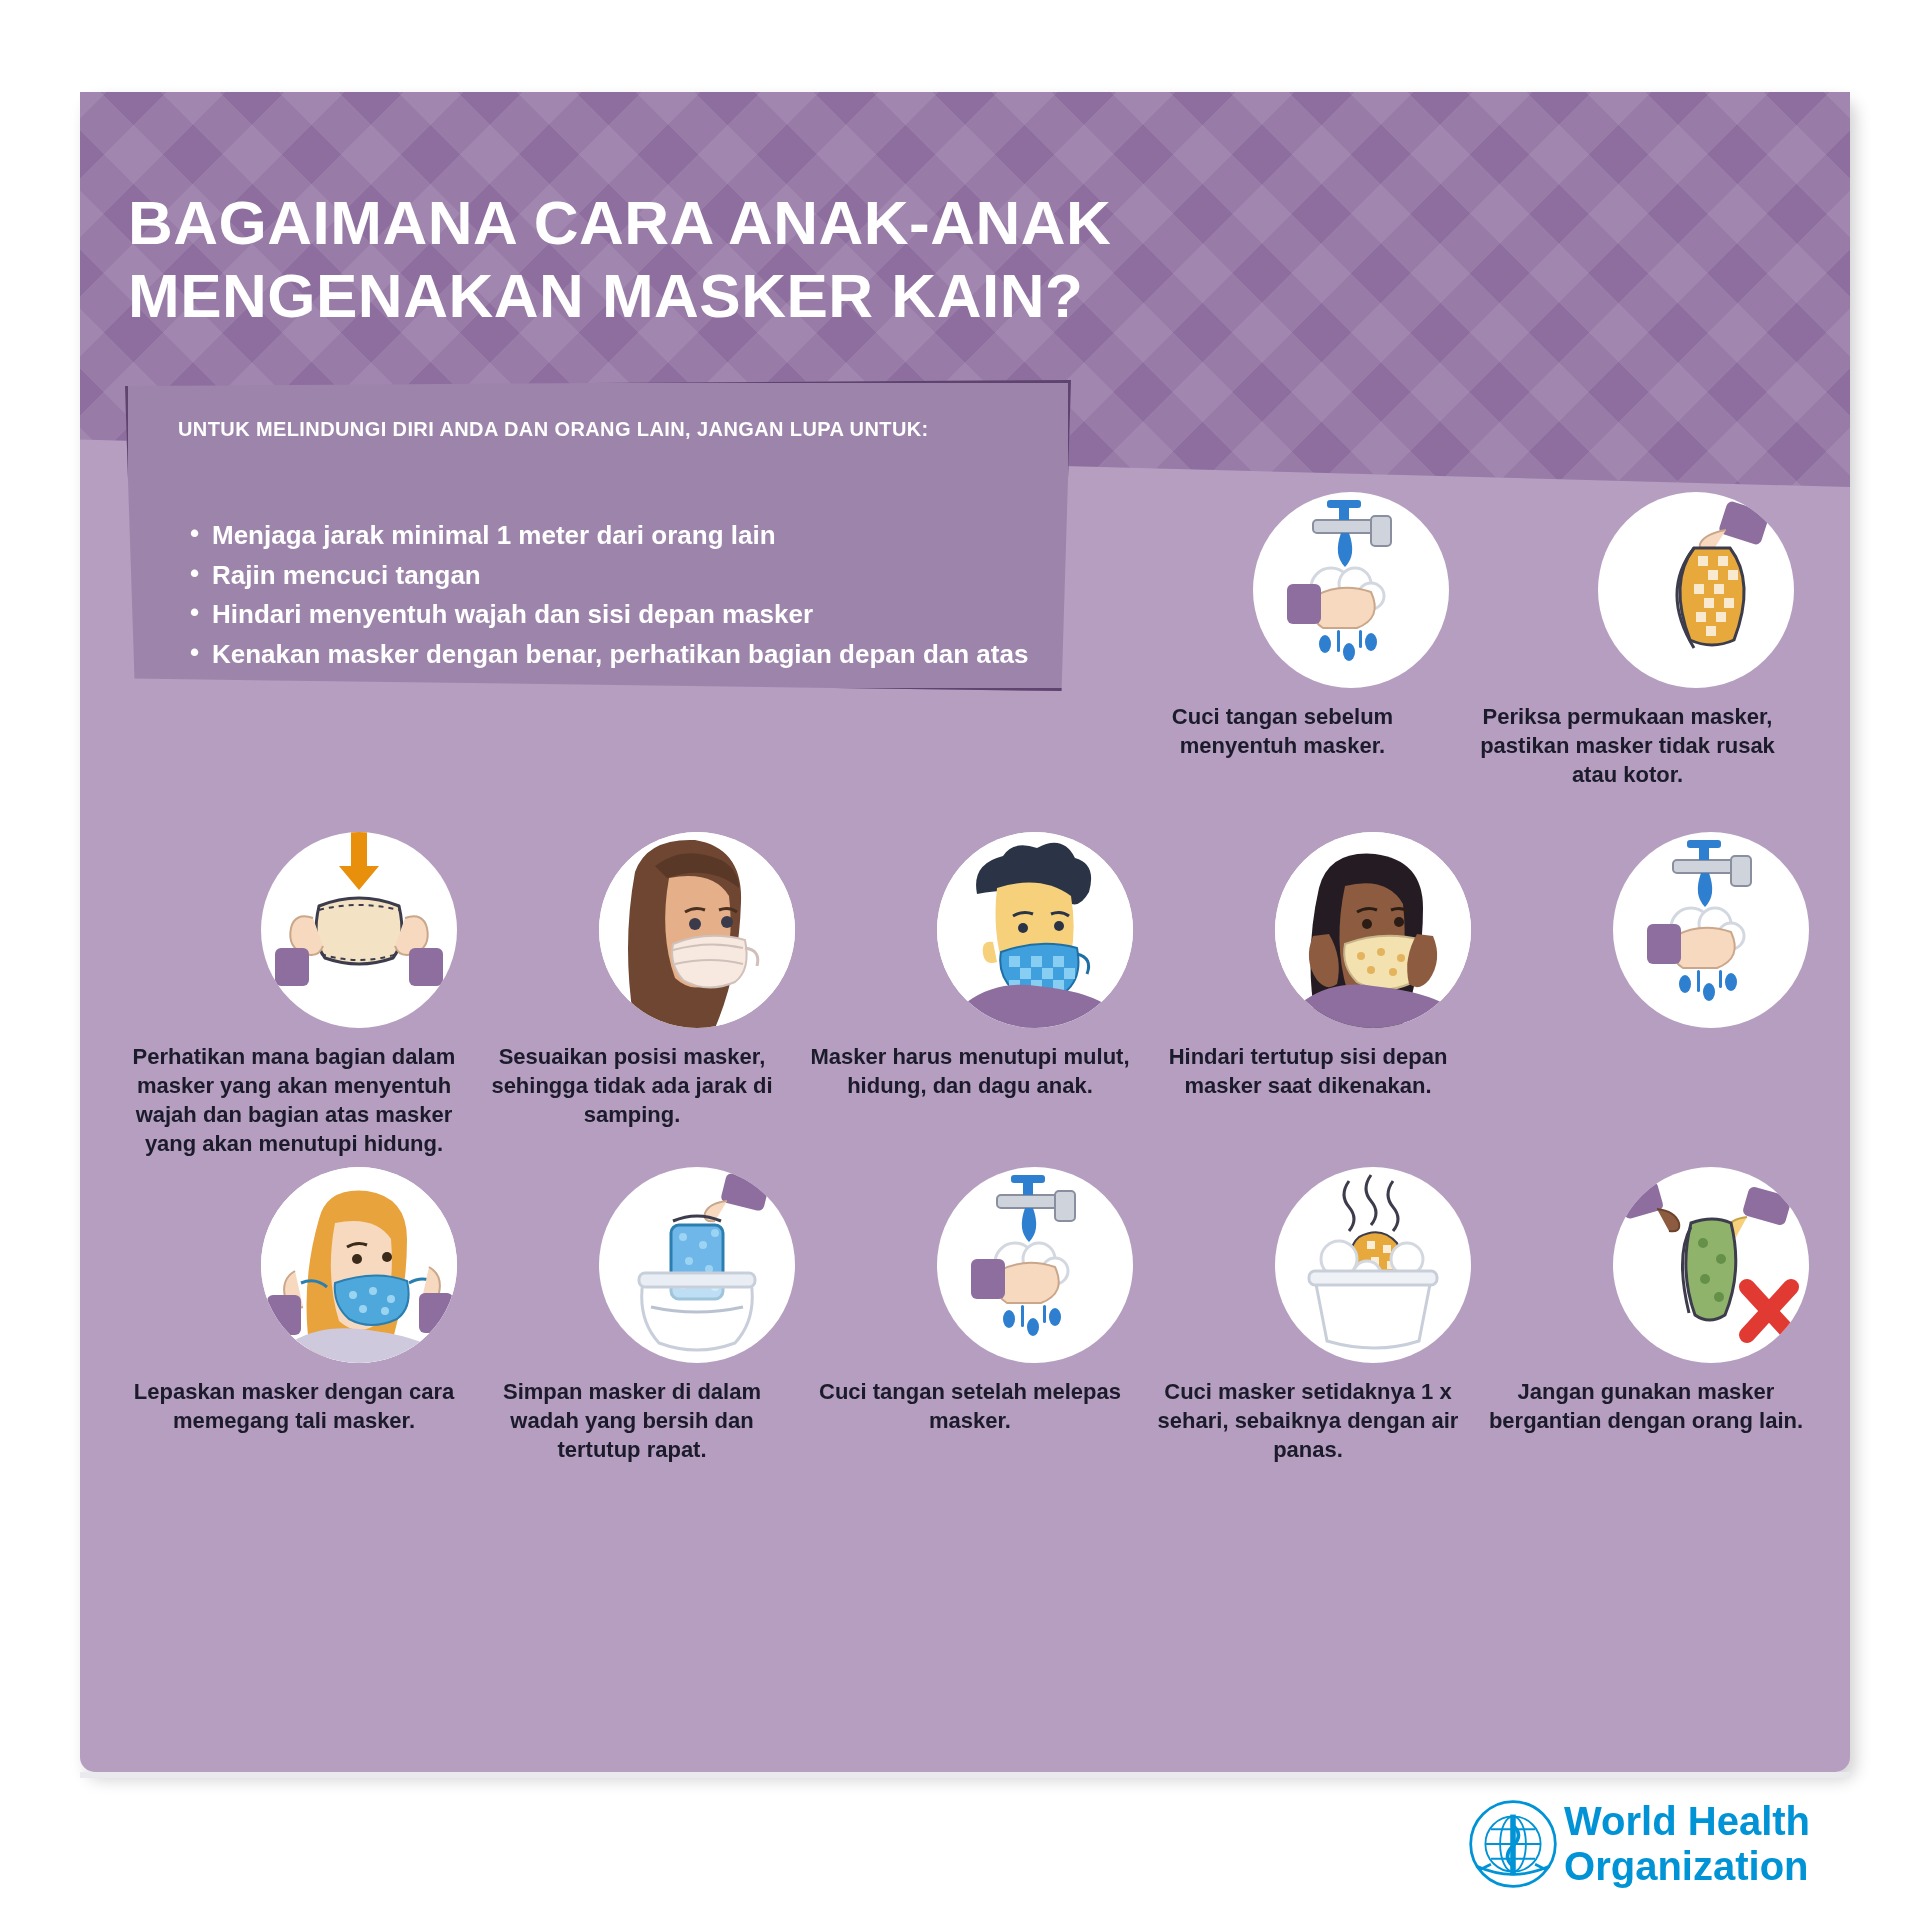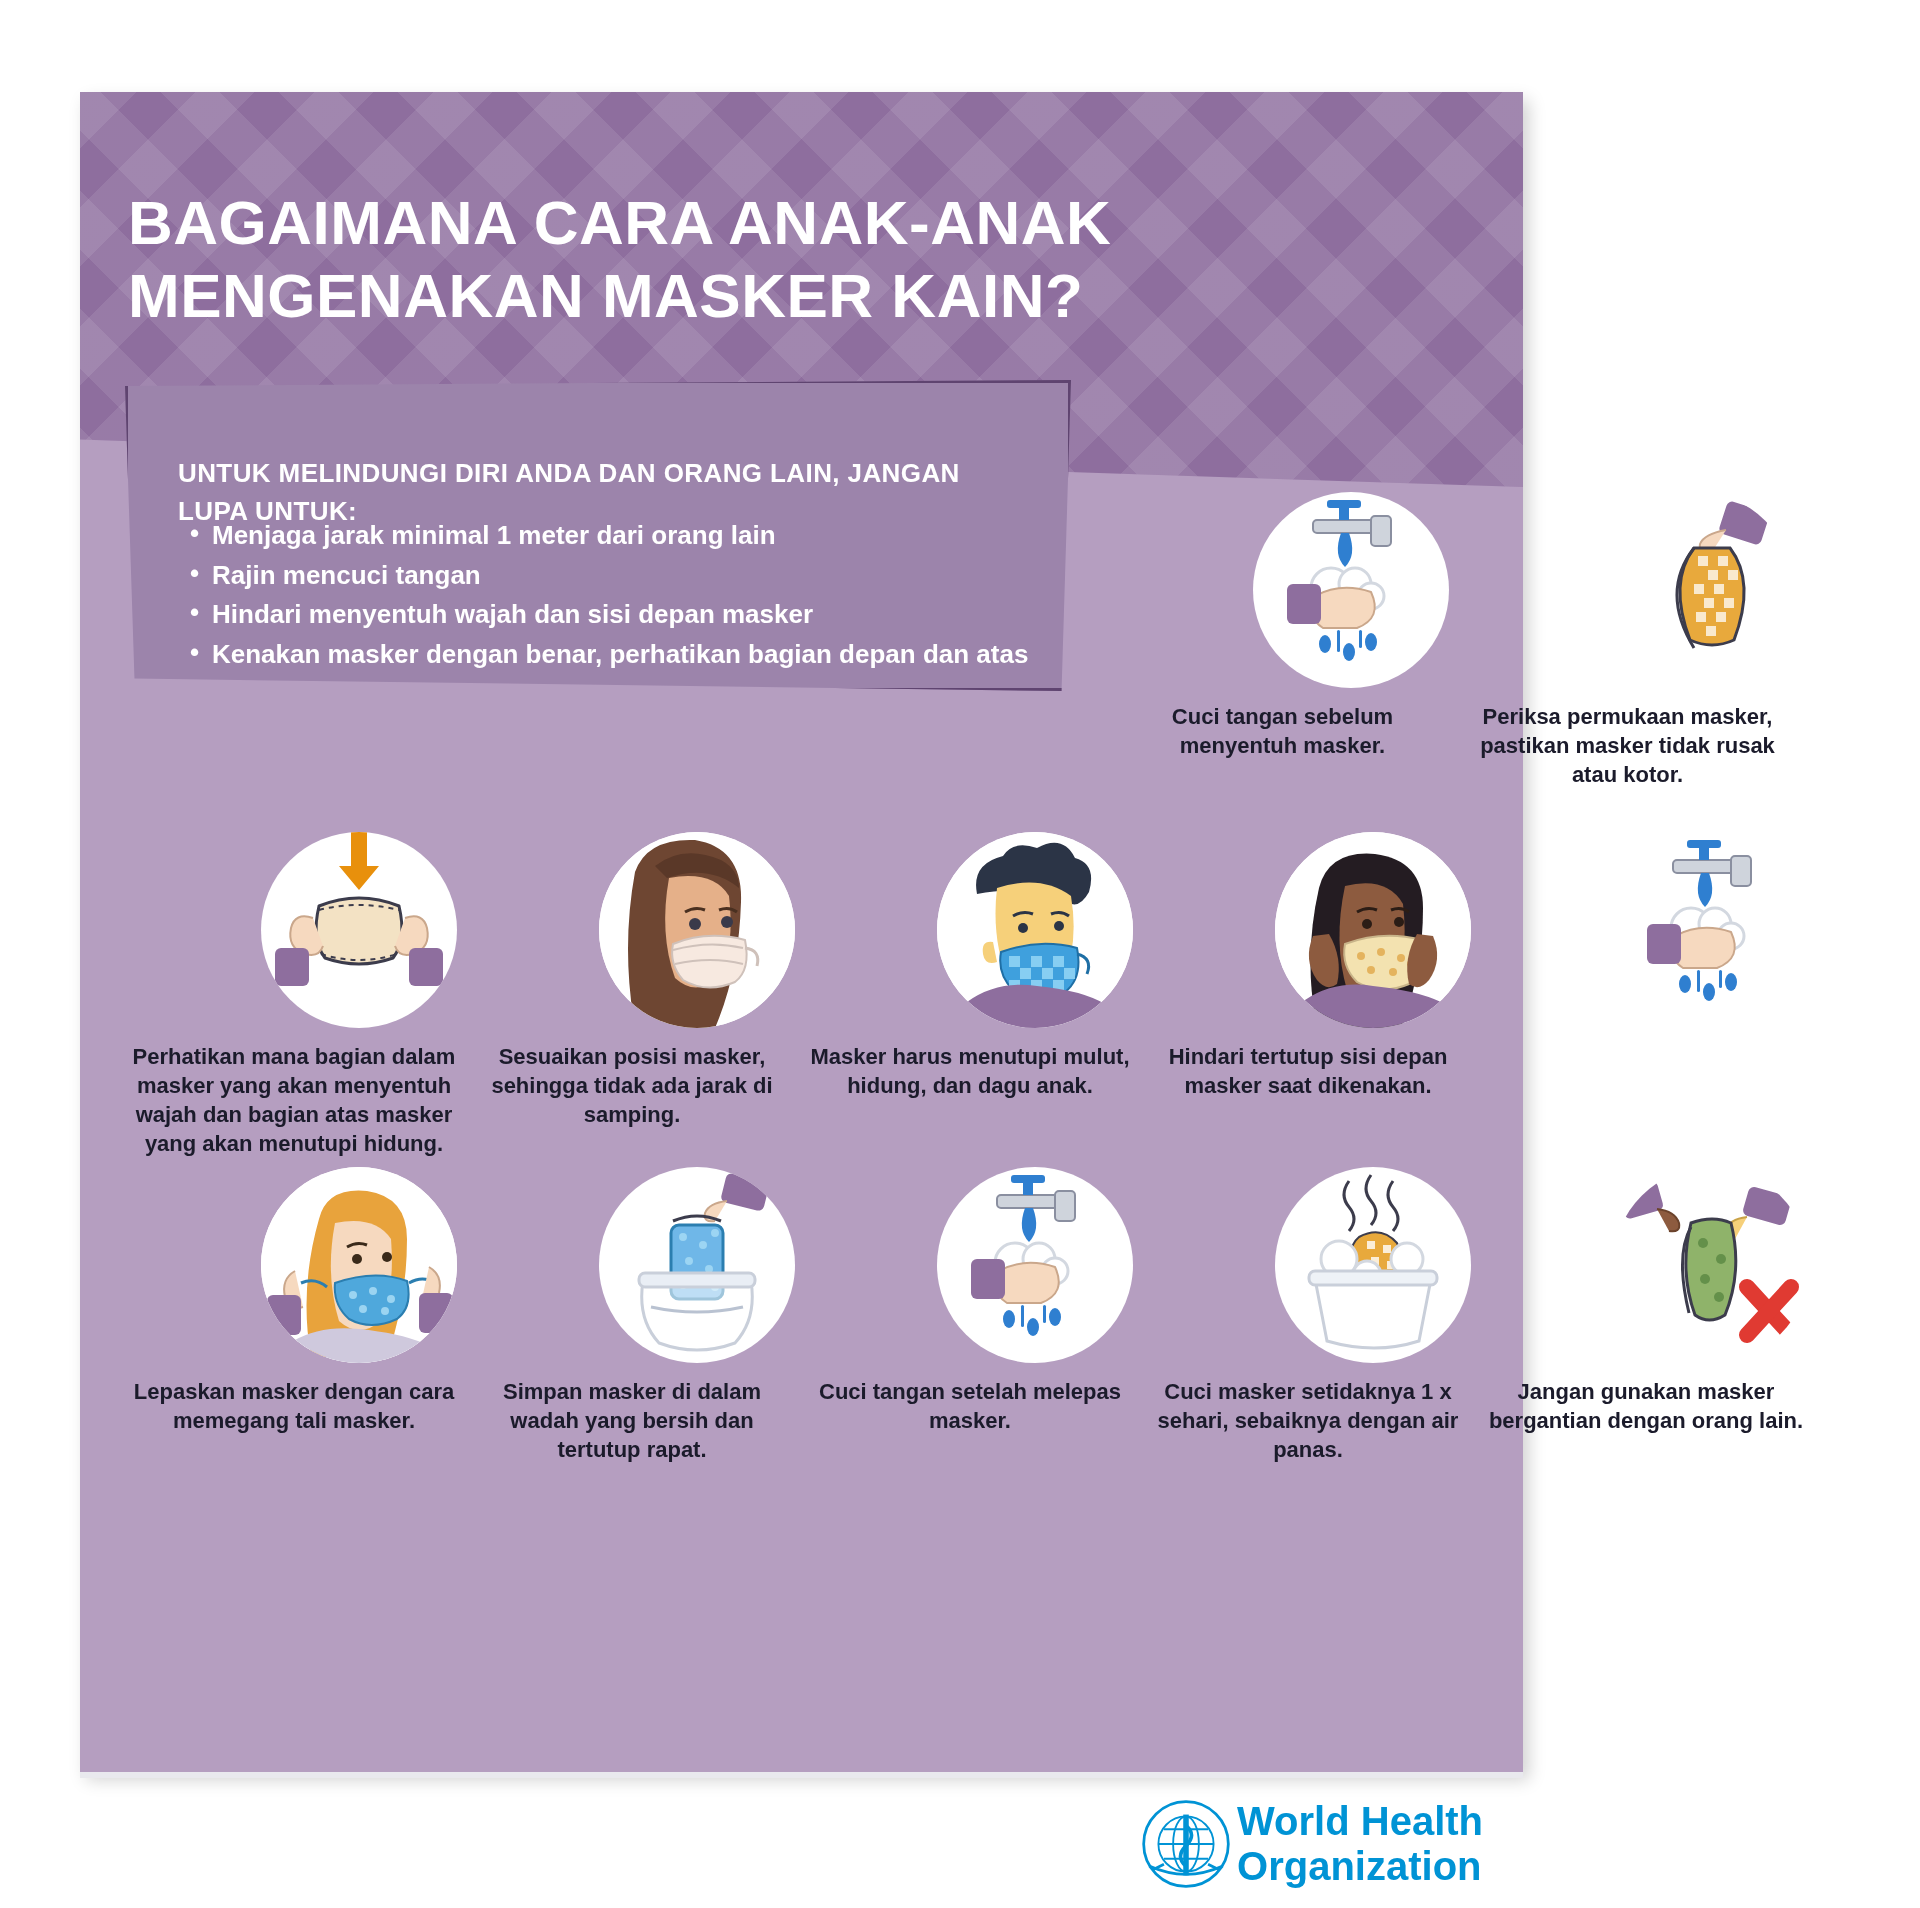--- a/index.html
+++ b/index.html
@@ -1,37 +1,37 @@
 <!DOCTYPE html>
 <html><head>
 <meta charset="utf-8">
 <style>
   html,body{margin:0;padding:0;background:#ffffff;}
   body{width:1920px;height:1908px;font-family:"Liberation Sans",sans-serif;overflow:hidden;}
 
-  #poster{position:absolute;left:80px;top:92px;width:1443px;height:1680px;
-          background:#b59ec0;box-shadow:6px 8px 16px rgba(0,0,0,.18);}
+  #poster{position:absolute;left:80px;top:92px;width:1770px;height:1680px;
+          background:#b59ec0;box-shadow:6px 8px 16px rgba(0,0,0,.18);border-radius:15px;}
 
   
   #header{position:absolute;left:0;top:0;width:100%;height:395px;
           background:#8e6e9e;
           background-image:
             repeating-linear-gradient(45deg, rgba(255,255,255,.09) 0 42px, rgba(255,255,255,0) 42px 84px),
             repeating-linear-gradient(-45deg, rgba(255,255,255,.09) 0 42px, rgba(255,255,255,0) 42px 84px);
           clip-path:polygon(0 0,100% 0,100% 100%,0 88%);
   }
   #title{position:absolute;left:48px;top:52px;width:1400px;color:#fff;
          font-size:62px;font-weight:bold;line-height:1.18;letter-spacing:.5px;}
 
   
   #callout{position:absolute;left:45px;top:288px;width:940px;height:305px;
            background:#9c84ab;border:3px solid #5f4470;
            clip-path:polygon(0 6px,100% 0,99% 100%,1% 96%);}
   #callout-head{position:absolute;left:50px;top:32px;width:840px;color:#fff;
-        font-size:26px;font-weight:bold;line-height:1.45;letter-spacing:.4px;margin-top:40px;}
+        font-size:20px;font-weight:bold;line-height:1.45;letter-spacing:.4px;}
   #callout-list{position:absolute;left:50px;top:125px;width:860px;margin:8px;padding:0;list-style:none;}
   #callout-list li{color:#fff;font-size:26px;font-weight:bold;line-height:1.52;
         padding-left:26px;position:relative;}
   #callout-list li:before{content:"•";position:absolute;left:4px;top:-2px;font-size:26px;}
 
   
   .row{position:absolute;display:flex;}
   #row1{left:1030px;top:400px;width:690px;}
   #row2{left:45px;top:740px;width:1690px;}
   #row3{left:45px;top:1075px;width:1690px;}

